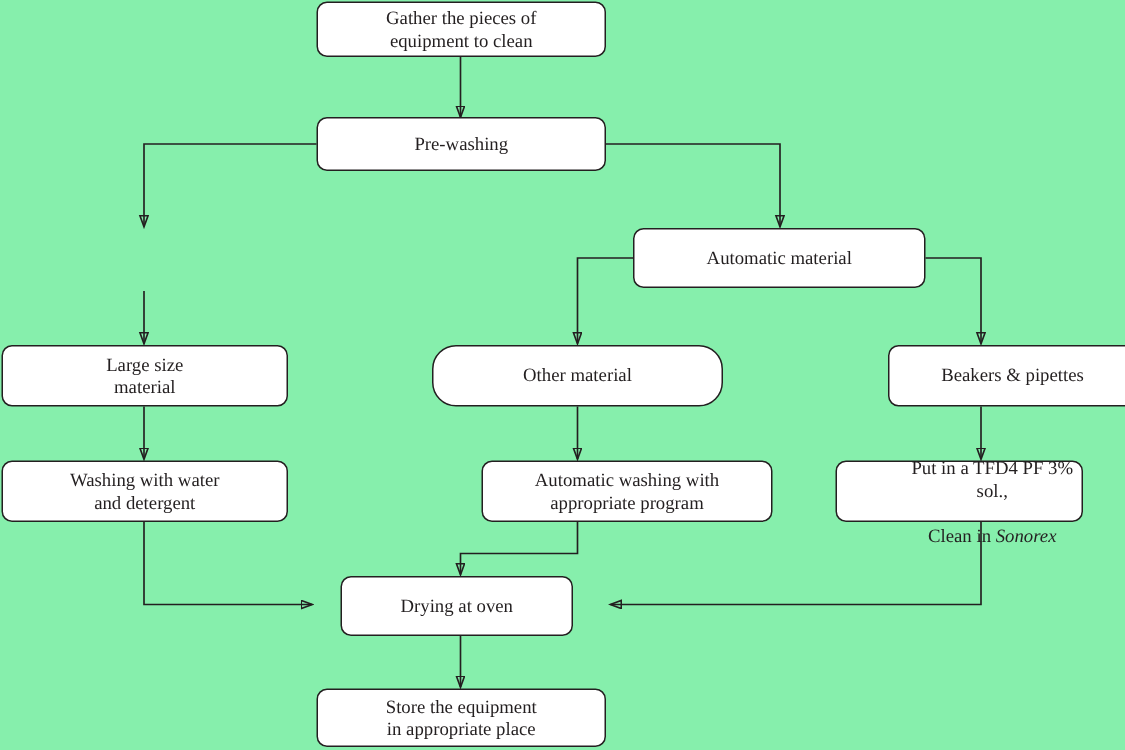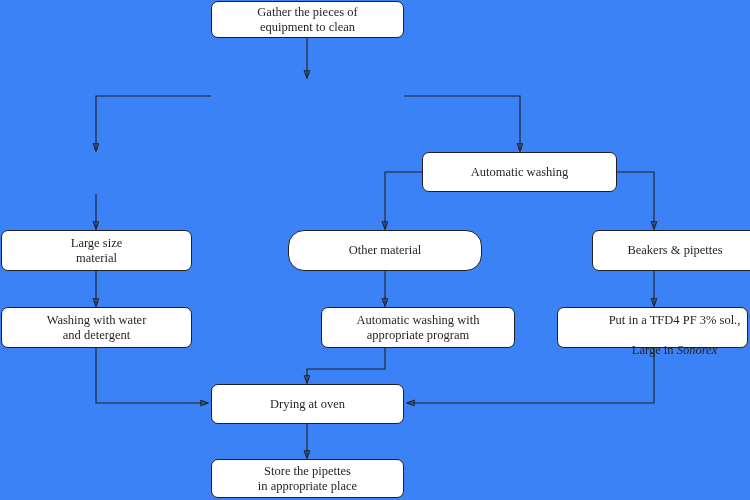--- a/index.html
+++ b/index.html
@@ -4,21 +4,21 @@
 <style>
   html, body {
     margin: 0;
     padding: 0;
     background: #ffffff;
   }
   #canvas {
     position: relative;
     width: 750px;
     height: 500px;
-    background: #3b82f6;
+    background: #86efac;
     font-family: "Liberation Serif", "DejaVu Serif", serif;
     overflow: hidden;
   }
   .node {
     position: absolute;
     box-sizing: border-box;
     border: 1px solid #231f20;
     border-radius: 7px;
     background: #ffffff;
     display: flex;
@@ -90,24 +90,27 @@
     <path d="M654,348 L654,403 L407,403" marker-end="url(#arrow)"></path>
 
     <path d="M307,424 L307,458" marker-end="url(#arrow)"></path>
   </svg>
 
   <div class="node" style="left:211px; top:1px; width:193px; height:37px;">
     <span class="label">Gather the pieces of
 equipment to clean</span>
   </div>
 
+  <div class="node" style="left:211px; top:78px; width:193px; height:36px;">
+    <span class="label">Pre-washing</span>
+  </div>
 
 
   <div class="node" style="left:422px; top:152px; width:195px; height:40px;">
-    <span class="label">Automatic washing</span>
+    <span class="label">Automatic material</span>
   </div>
 
   <div class="node" style="left:1px; top:230px; width:191px; height:41px;font-family:Liberation Serif, serif;">
     <span class="label">Large size
 material</span>
   </div>
 
   <div class="node" style="left:288px; top:230px; width:194px; height:41px;border-radius:16px;">
     <span class="label">Other material</span>
   </div>
@@ -119,29 +122,29 @@
   <div class="node" style="left:1px; top:307px; width:191px; height:41px;">
     <span class="label">Washing with water
 and detergent</span>
   </div>
 
   <div class="node" style="left:288px; top:307px; width:194px; height:41px;margin-left:33px;">
     <span class="label">Automatic washing with
 appropriate program</span>
   </div>
 
-  <div class="node" style="left:557px; top:307px; width:191px; height:41px;padding-left:48px;">
+  <div class="node" style="left:557px; top:307px; width:165px; height:41px;padding-left:48px;">
     <span class="label">
       <span>Put in a TFD4 PF 3% sol.,</span><br>
-      <span>Large in </span><em>Sonorex</em>
+      <span>Clean in </span><em>Sonorex</em>
     </span>
   </div>
 
-  <div class="node" style="left:211px; top:384px; width:193px; height:40px;">
+  <div class="node" style="left:227px; top:384px; width:155px; height:40px;">
     <span class="label">Drying at oven</span>
   </div>
 
   <div class="node" style="left:211px; top:459px; width:193px; height:39px;">
-    <span class="label">Store the pipettes
+    <span class="label">Store the equipment
 in appropriate place</span>
   </div>
 
 </div>
 
 </body></html>

